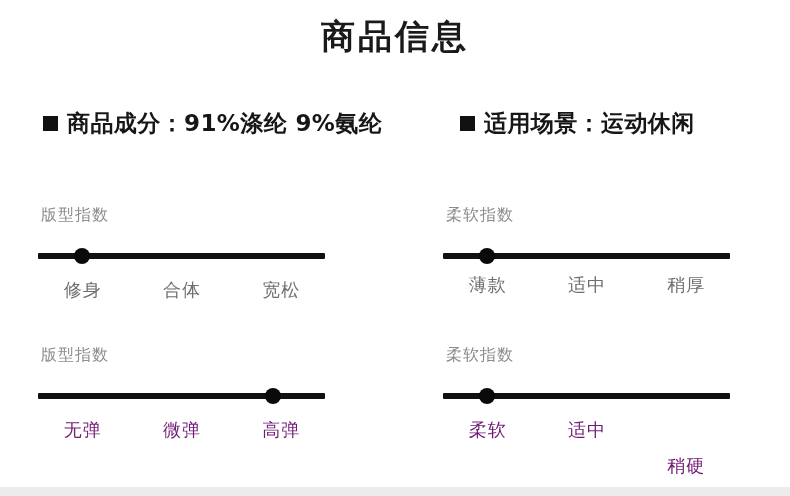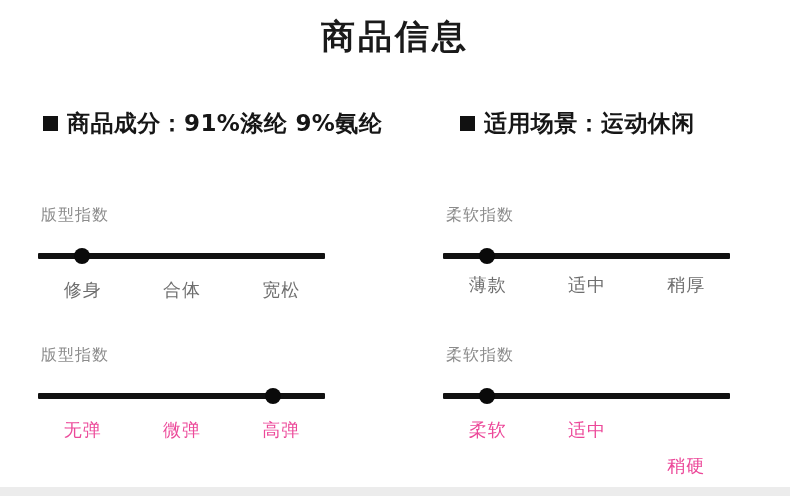--- a/index.html
+++ b/index.html
@@ -119,21 +119,21 @@
     top: 0;
     transform: translateX(-50%);
     font-size: 18px;
     line-height: 26px;
     color: #6e6e6e;
     letter-spacing: 1px;
     white-space: nowrap;
   }
 
   
-  .row-bottom .scale-label { color: #ec4899; }
+  .row-bottom .scale-label { color: #701a75; }
   .col-right .scale-labels { margin-top: 8px; }
   .col-right.row-bottom .scale-labels { margin-top: 13px; }
 
   
   .bottom-band {
     position: absolute;
     left: 0;
     bottom: 0;
     width: 790px;
     height: 9px;

